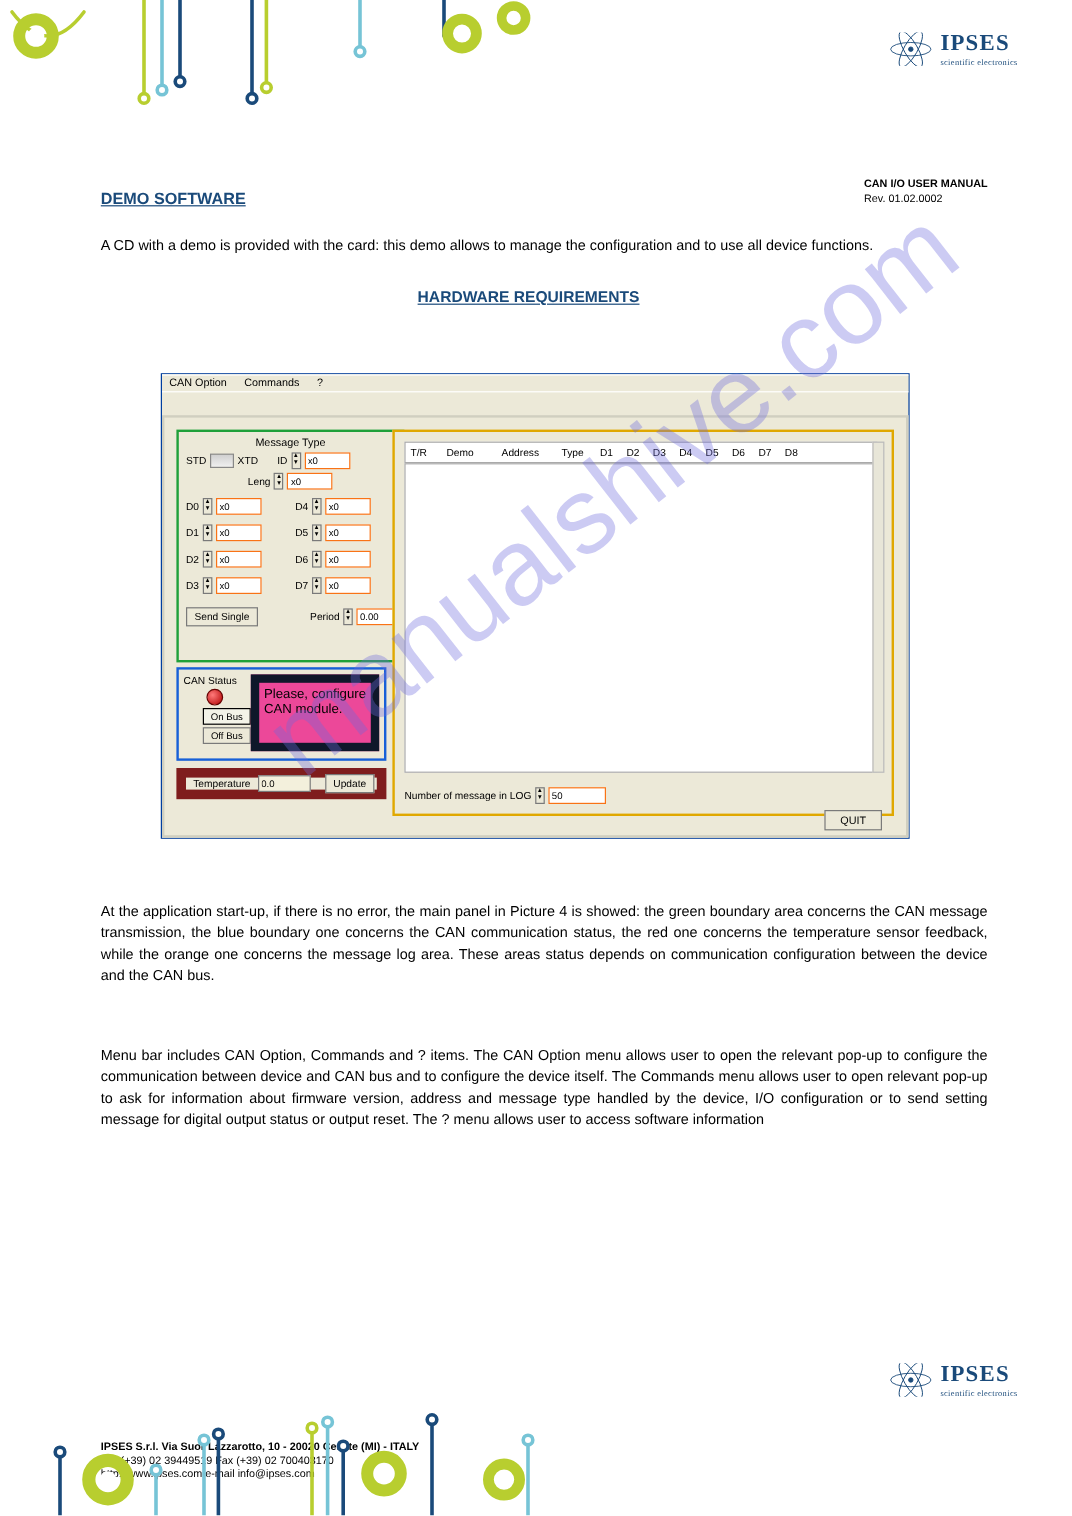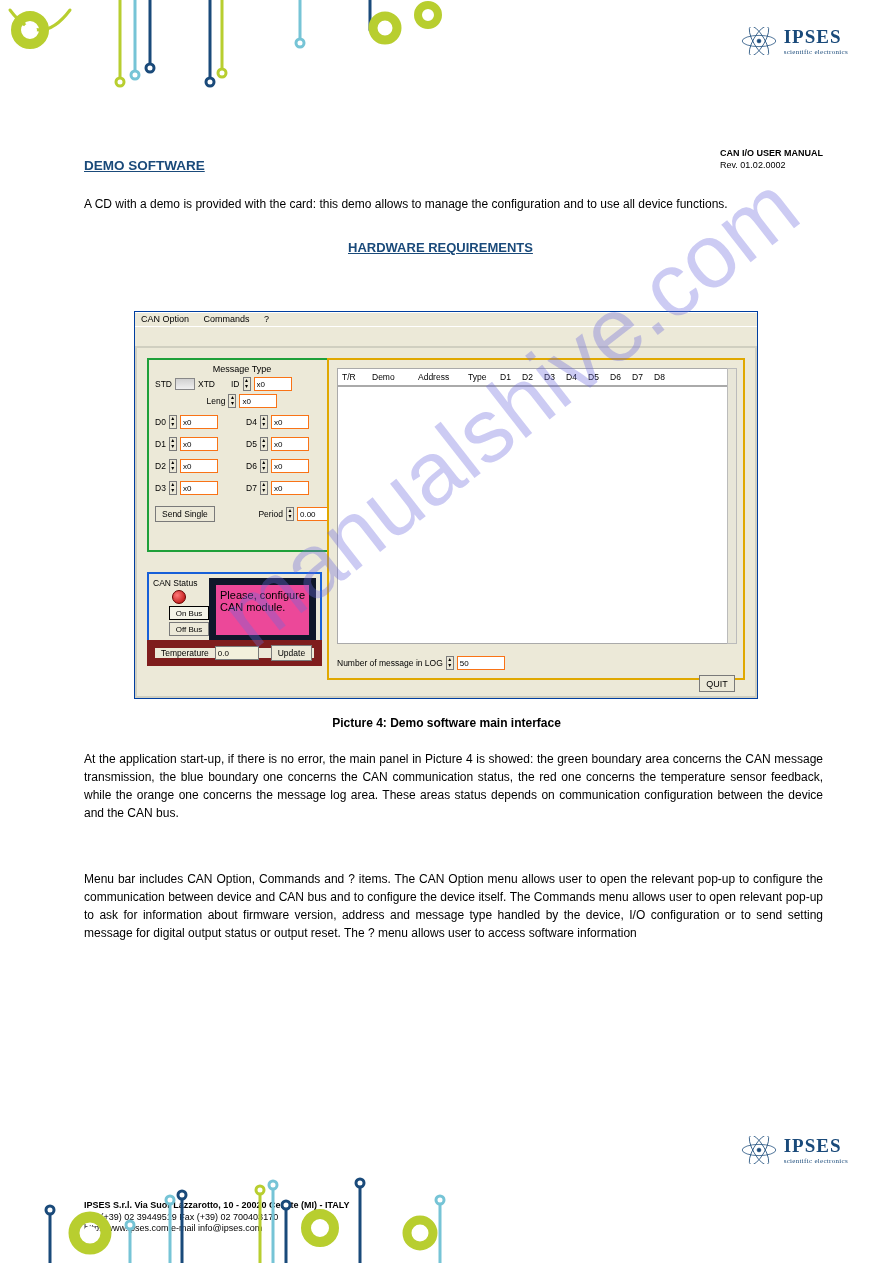--- a/index.html
+++ b/index.html
@@ -45,42 +45,42 @@
   .row { display:flex; align-items:center; margin:3px 0; gap:3px; }
   .row label{ font-size:8.5px; }
   .tfield{ flex:0 0 auto; width:38px; height:14px; border:1px solid #f97316; background:#fff; padding:0 2px; font-size:8px; }
   .spin{ width:8px; height:14px; background:#ece9d8; border:1px solid #7a7a7a; font-size:6px; display:flex; flex-direction:column; }
   .spin div{ flex:1; text-align:center; line-height:5px; }
   .slider{ width:20px; height:12px; background:linear-gradient(#d0d0d0,#f0f0f0); border:1px solid #888; }
   .grid2 { display:grid; grid-template-columns:1fr 1fr; gap:2px 8px; margin-top:4px; }
   .btn { height:16px; font-size:8.5px; border:1px solid #7a7a7a; background:#ece9d8; padding:1px 6px; }
   
   
-  .statbox { position:absolute; top:224px; left:10px; width:175px; height:78px; border:2px solid #1760d8; background:#ece9d8; padding:4px; display:flex; gap:4px; }
+  .statbox { position:absolute; top:208px; left:10px; width:175px; height:78px; border:2px solid #1760d8; background:#ece9d8; padding:4px; display:flex; gap:4px; }
   .statL { width:52px; font-size:8.5px; }
   .led { width:14px; height:14px; border-radius:50%; background:radial-gradient(circle at 35% 35%,#ff7a7a,#b00000); border:1px solid #600; margin:2px auto; }
   .tbtn { width:40px; height:14px; font-size:8px; border:1px solid #7a7a7a; background:#ece9d8; margin:2px 16px; display:block; padding:0; }
   .tbtn.sel{ border:1px solid #000; background:#f3f3e8; }
   .statR { flex:1; height:64px; border:7px solid #0f172a; background:#ec4899; font-size:11px; padding:4px; }
   
   
   .tempbox { position:absolute; top:292px; left:10px; width:175px; height:26px; border:8px solid #7f1d1d; background:#ece9d8; display:flex; align-items:center; padding:0 6px; gap:6px; font-size:8.5px; }
   .tempfield{ width:44px; height:14px; border:1px solid #7a7a7a; background:#f3f0dc; font-size:8px; padding:0 2px; }
   
   
   .logbox { position:absolute; top:10px; left:190px; right:10px; bottom:16px; border:2px solid #e0a800; background:#ece9d8; }
   .loghead { position:absolute; top:8px; left:8px; right:12px; height:18px; background:#fff; border:1px solid #aaa; display:flex; align-items:center; font-size:8.5px; padding:0 4px; }
   .loghead span{ flex:0 0 auto; }
   .loghead .c-tr{width:30px;} .loghead .c-time{width:46px;} .loghead .c-addr{width:50px;} .loghead .c-type{width:32px;}
   .loghead .c-d{width:22px;}
   .logbody{ position:absolute; top:26px; left:8px; right:12px; bottom:34px; background:#fff; border:1px solid #aaa; }
   .logscroll{ position:absolute; top:8px; right:6px; bottom:34px; width:10px; background:#e8e6d8; border:1px solid #bbb; }
   .logfoot{ position:absolute; bottom:8px; left:8px; font-size:8.5px; display:flex; align-items:center; gap:3px; }
   
-  .quitbtn{ position:absolute; bottom:4px; right:20px; width:36px; height:17px; font-size:9px; border:1px solid #7a7a7a; background:#ece9d8; }
+  .quitbtn{ position:absolute; bottom:4px; right:20px; width:48px; height:17px; font-size:9px; border:1px solid #7a7a7a; background:#ece9d8; }
   
   
   .wm { position:absolute; top:360px; left:160px; font-size:90px; font-weight:400; color:rgba(110,105,220,0.35); transform:rotate(-38deg); transform-origin:center; letter-spacing:0px; pointer-events:none; font-family:Arial,sans-serif; }
   
   
   .caption { position:absolute; top:716px; left:0; right:0; text-align:center; font-size:12px; font-weight:700; }
   .para { position:absolute; left:84px; right:70px; font-size:12px; line-height:1.5; text-align:justify; }
   .p1 { top:750px; }
   .p2 { top:870px; }
   .foot { position:absolute; bottom:28px; left:84px; right:70px; font-size:9px; line-height:1.3; color:#000; }
@@ -292,21 +292,20 @@
         <input class="tfield" style="width: 48px;" value="50">
       </div>
     </div>
 
     <button class="quitbtn">QUIT</button>
   </div>
 </div>
 
 <div class="wm">manualshive.com</div>
 
-<div class="caption">Picture 4: Demo software main interface</div>
 <p class="para p1">At the application start-up, if there is no error, the main panel in Picture 4 is showed: the green boundary area concerns the CAN message transmission, the blue boundary one concerns the CAN communication status, the red one concerns the temperature sensor feedback, while the orange one concerns the message log area. These areas status depends on communication configuration between the device and the CAN bus.</p>
 <p class="para p2">Menu bar includes CAN Option, Commands and ? items. The CAN Option menu allows user to open the relevant pop-up to configure the communication between device and CAN bus and to configure the device itself. The Commands menu allows user to open relevant pop-up to ask for information about firmware version, address and message type handled by the device, I/O configuration or to send setting message for digital output status or output reset. The ? menu allows user to access software information</p>
 
 
 <div class="logo logo-bot" style="position:absolute">
   <svg class="logo-atom" viewBox="0 0 40 30">
     <g stroke="#1a4a7a" stroke-width="0.8" fill="none">
       <ellipse cx="20" cy="15" rx="18" ry="6"></ellipse>
       <ellipse cx="20" cy="15" rx="18" ry="6" transform="rotate(60 20 15)"></ellipse>
       <ellipse cx="20" cy="15" rx="18" ry="6" transform="rotate(-60 20 15)"></ellipse>

